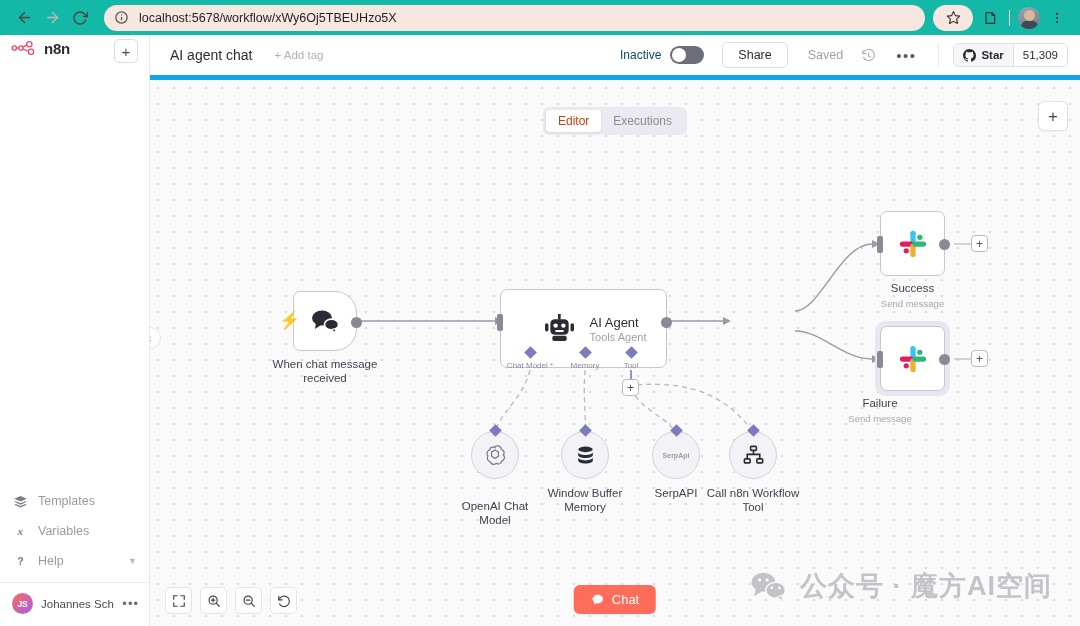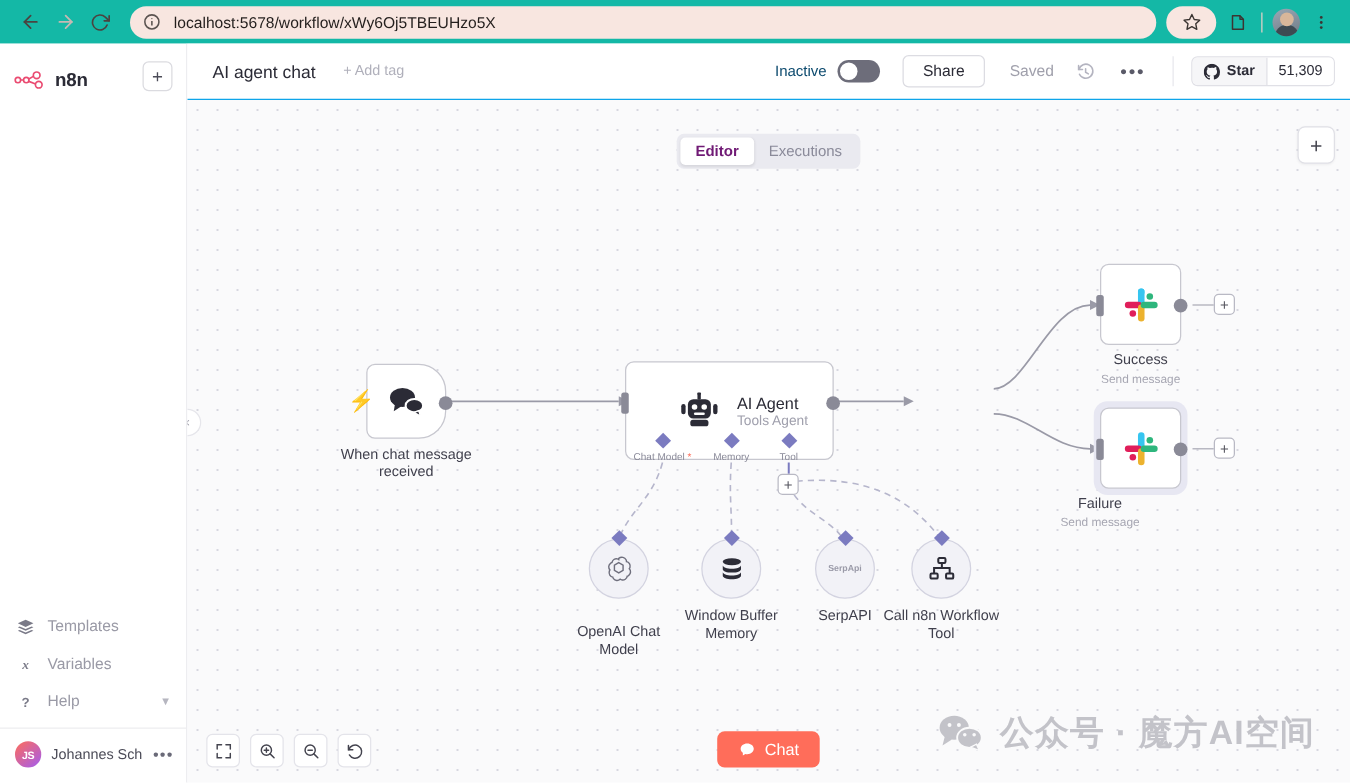--- a/index.html
+++ b/index.html
@@ -67,21 +67,21 @@
   }
 
   
   .sidebar {
     width: 150px; height: 591px; flex: none;
     background: #fff; border-right: 1px solid #e8e8eb;
     display: flex; flex-direction: column;
     position: relative;
   }
   .sb-head {
-    display: flex; align-items: flex-end; padding: 4px 11px 4px 11px; height: 42px;
+    display: flex; align-items: flex-start; padding: 4px 11px 4px 11px; height: 42px;
   }
   .logo-row { display: flex; align-items: center; flex: 1; }
   .logo-mark { width: 30px; height: 18px; flex: none; }
   .logo-text { font-size: 15px; font-weight: bold; color: #2b2b36; margin-left: 3px; letter-spacing: -.2px;}
   .plus-btn {
     width: 24px; height: 24px; border: 1px solid #dbdbe0; border-radius: 5px;
     display: flex; align-items: center; justify-content: center;
     color: #4b4b57; font-size: 15px; line-height: 1; background: #fff; flex: none;
   }
   .sb-item {
@@ -106,21 +106,21 @@
   }
   .user-name { font-size: 11.5px; color: #4b4b57; flex: 1; white-space: nowrap; overflow: hidden;}
   .user-dots { color: #6a6a78; font-size: 13px; letter-spacing: 1px; line-height: 1; }
   .chev-sm { margin-left: auto; color: #b6b6c0; font-size: 9px; }
 
   
   .main { flex: 1 1 auto; position: relative; height: 591px; background: #fff; }
   .wf-header {
     position: absolute; top: 0; left: 0; right: 0; height: 45px;
     display: flex; align-items: center; padding: 0 12px 0 20px;
-    background: #fff; border-bottom: 1px solid #0ea5e9; z-index: 20;
+    background: #fff; border-bottom: 5px solid #0ea5e9; z-index: 20;
   }
   .wf-title { font-size: 14px; color: #2b2b36; }
   .wf-tag { font-size: 11.5px; color: #b0b0bb; margin-left: 22px; }
   .hdr-right { margin-left: auto; display: flex; align-items: center; gap: 0; }
   .inactive-label { font-size: 12px; color: #0c4a6e; margin-right: 9px; }
   .toggle {
     width: 34px; height: 18px; border-radius: 9px; background: #6d6d7a;
     position: relative; flex: none;
   }
   .toggle::after {
@@ -146,21 +146,21 @@
 
   
   .tabs {
     position: absolute; top: 72px; left: 50%; transform: translateX(-50%);
     display: flex; background: #eaeaf0; border-radius: 6px; padding: 3px;
     z-index: 25;
   }
   .tab {
     font-size: 12px; padding: 4px 12px; border-radius: 4px; color: #8a8a99;
   }
-  .tab.active { background: #fff; color: #701a75; font-weight: bold; box-shadow: 0 1px 2px rgba(0,0,0,.08); }
+  .tab.active { background: #fff; color: #c2410c; font-weight: normal; box-shadow: 0 1px 2px rgba(0,0,0,.08); }
 
   
   .canvas {
     position: absolute; top: 45px; left: 0; right: 0; bottom: 0;
     background-color: #fafafb;
     background-image: radial-gradient(#d7d7e0 1px, transparent 1px);
     background-size: 16px 16px;
     overflow: hidden;
   }
   .canvas-plus {

